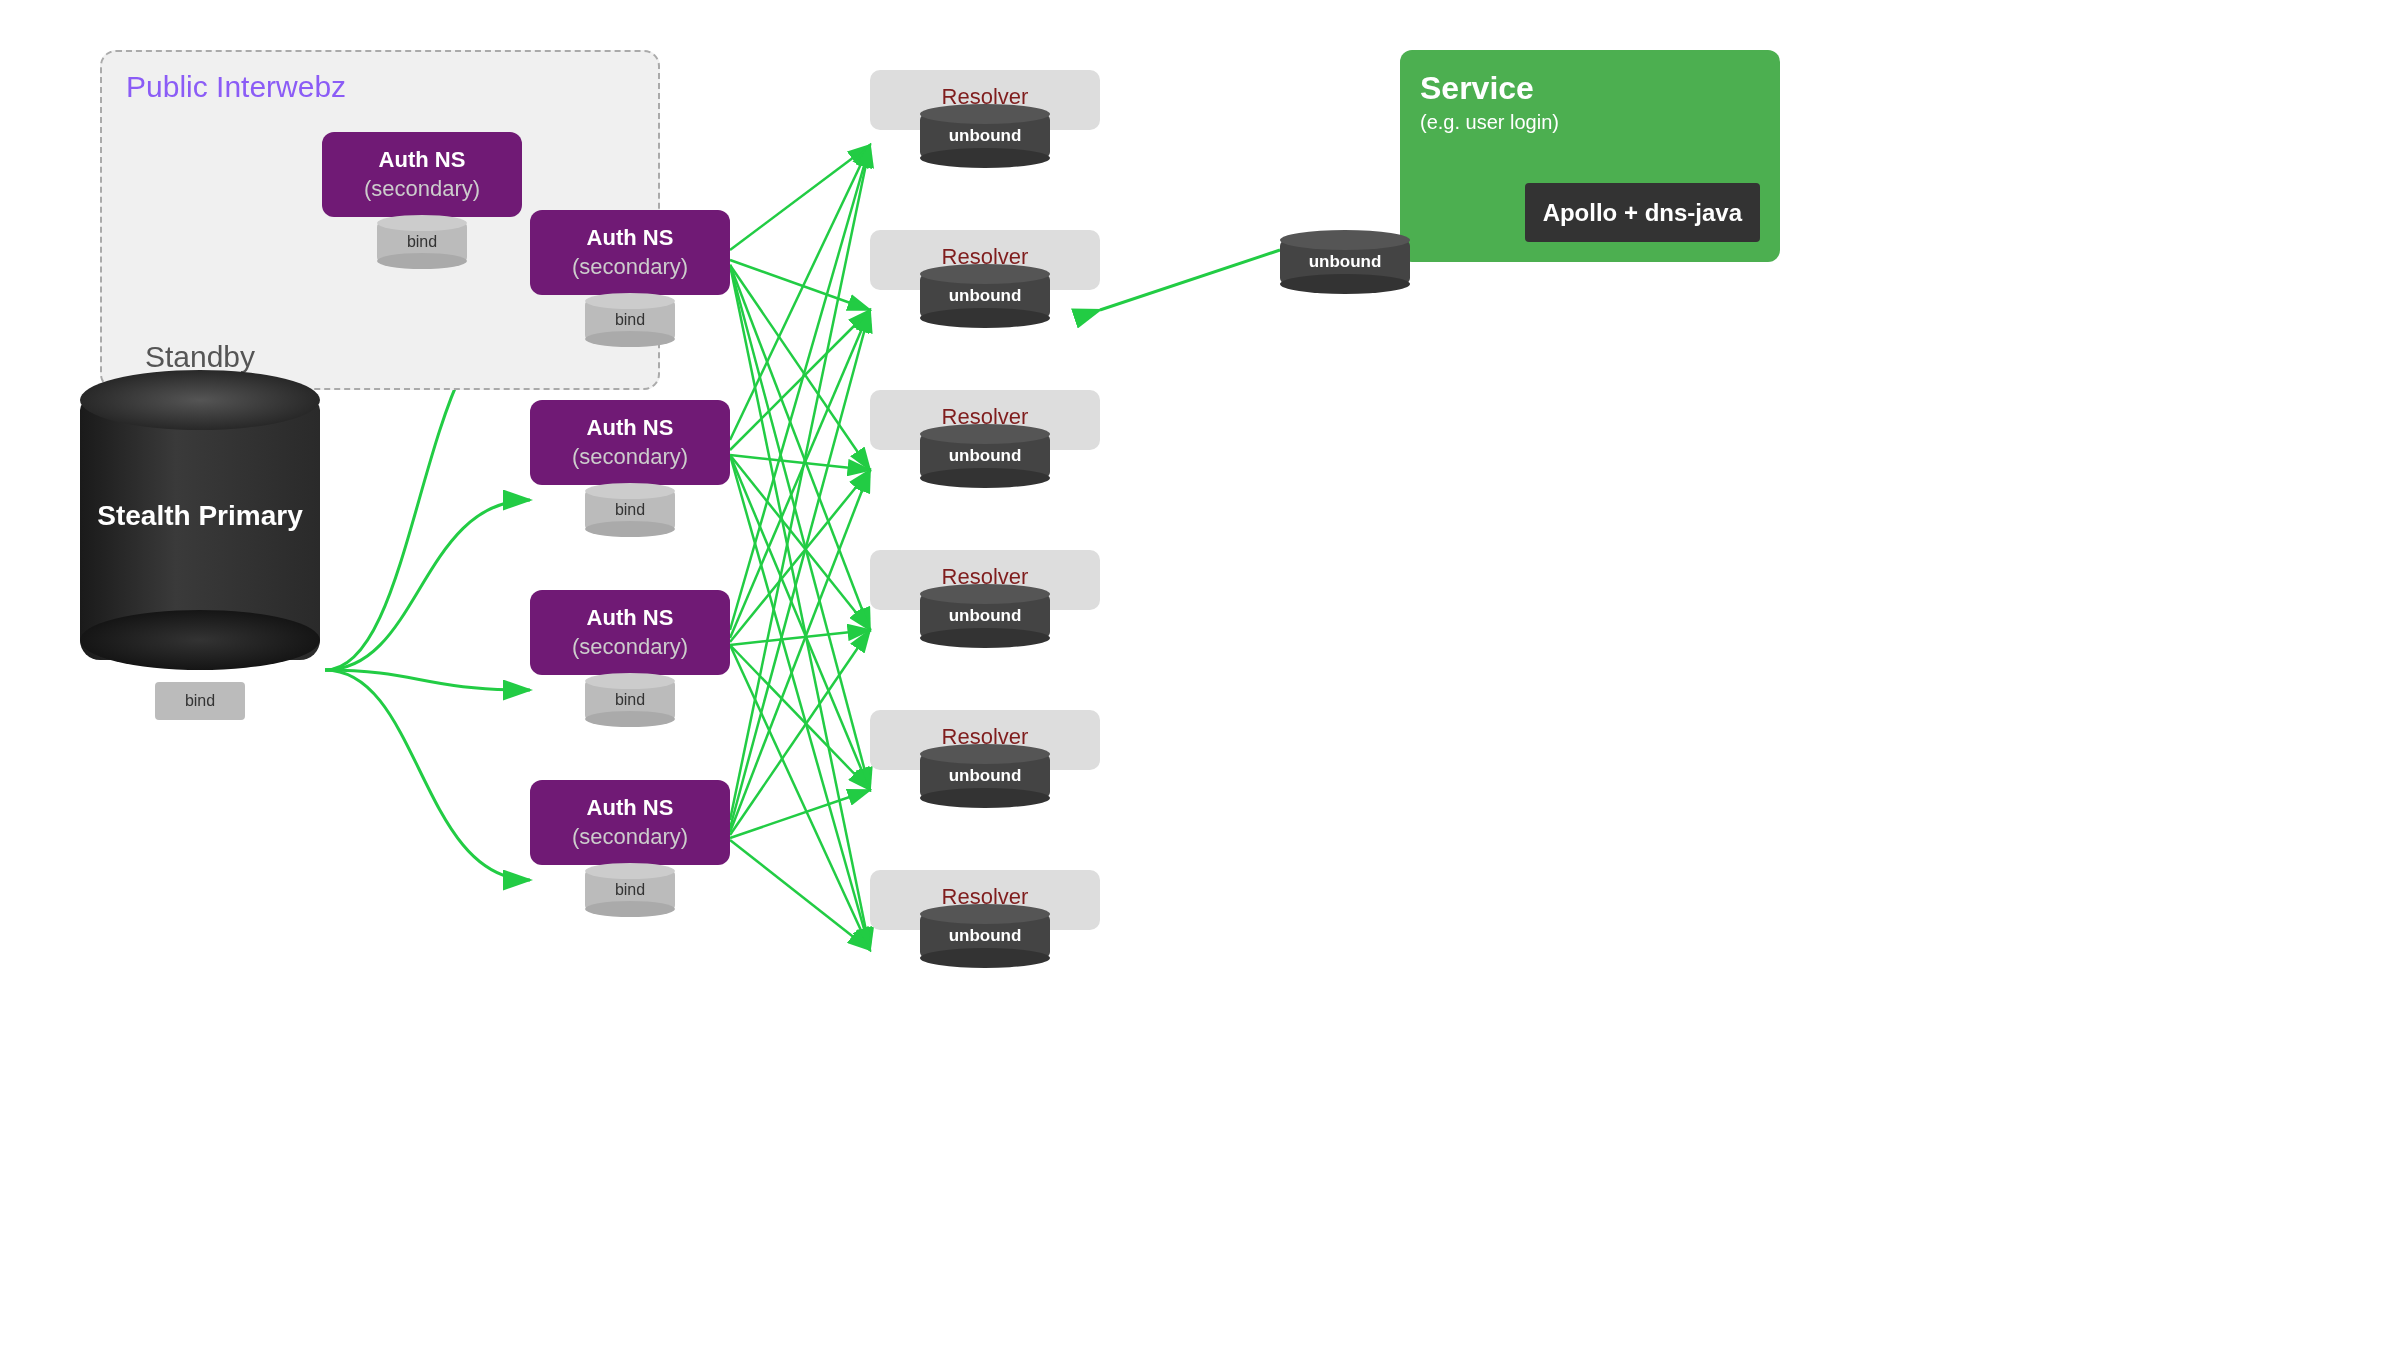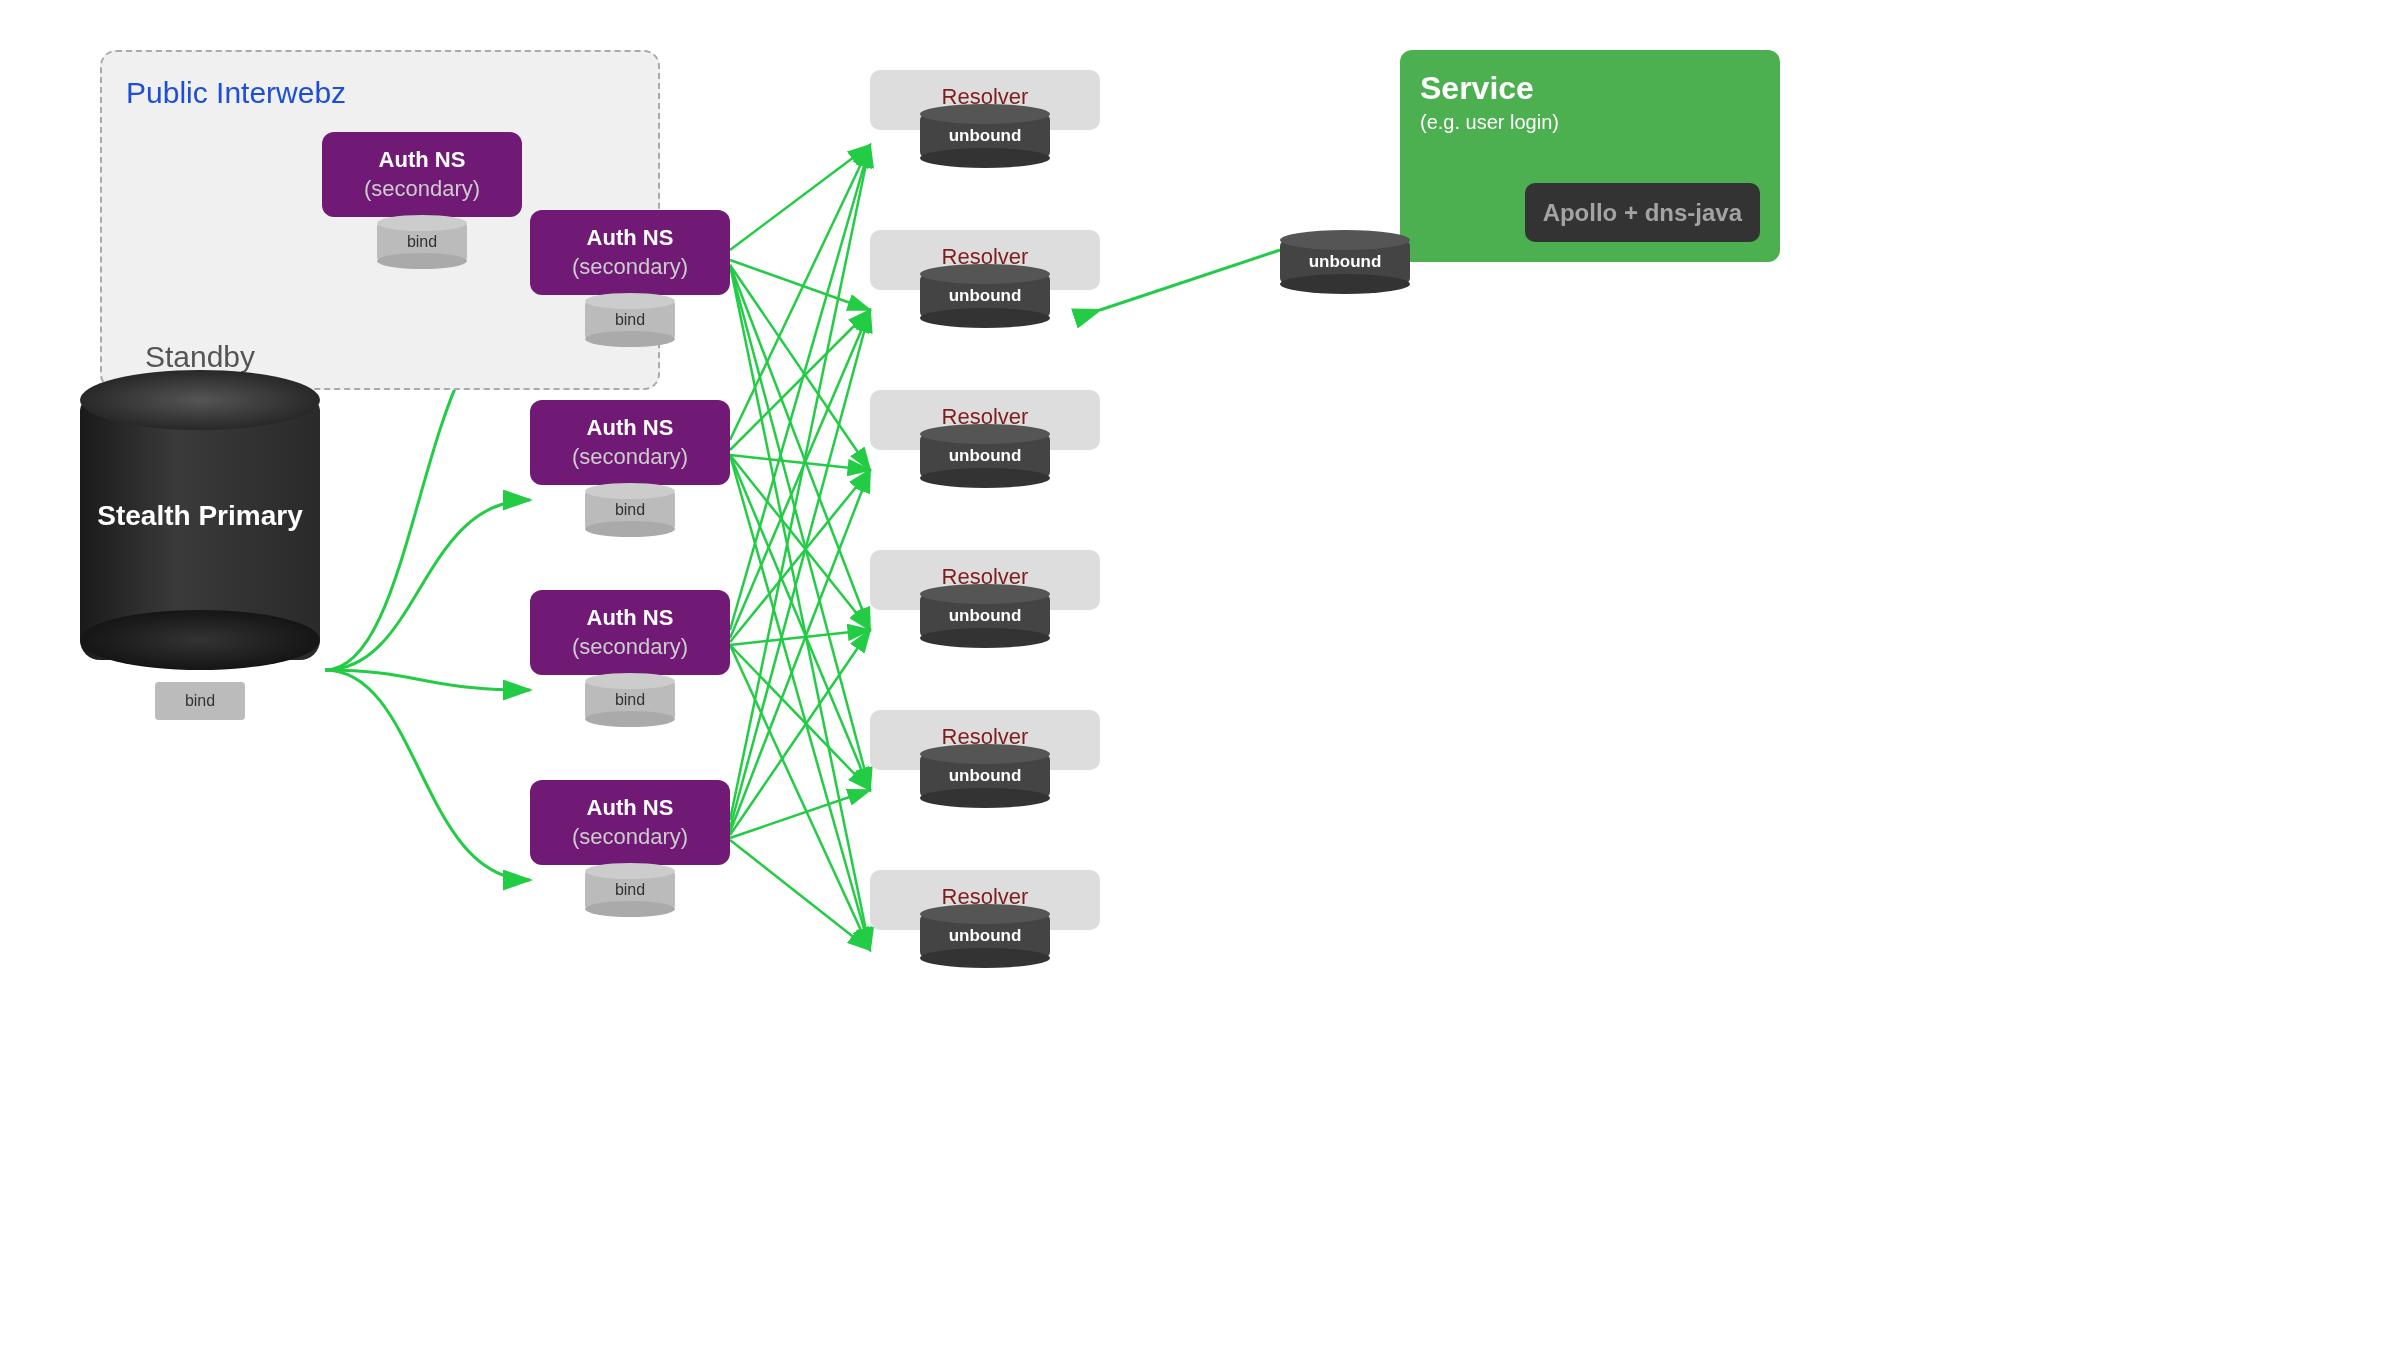--- a/index.html
+++ b/index.html
@@ -33,25 +33,25 @@
       top: 50px;
       left: 100px;
       width: 560px;
       height: 340px;
       border: 2px dashed #aaa;
       border-radius: 16px;
       background: #f0f0f0;
     }
     .public-interwebz-label {
       position: absolute;
-      top: 24px;
+      top: 18px;
       left: 24px;
       font-size: 30px;
       font-weight: 500;
-      color: #1d4ed8;
+      color: #8b5cf6;
     }
 
     
     .auth-ns-top {
       position: absolute;
       top: 110px;
       left: 330px;
     }
 
     
@@ -96,23 +96,23 @@
       color: #fff;
       margin-top: 4px;
     }
 
     
     .apollo-box {
       position: absolute;
       bottom: 20px;
       right: 20px;
       background: #333;
-      border-radius: 10px;
+      border-radius: 4px;
       padding: 14px 18px;
-      color: #a3a3a3;
+      color: #ffffff;
       font-size: 24px;
       font-weight: 600;
       text-align: center;
       line-height: 1.3;
     }
 
     
     .service-unbound {
       position: absolute;
       top: 220px;

